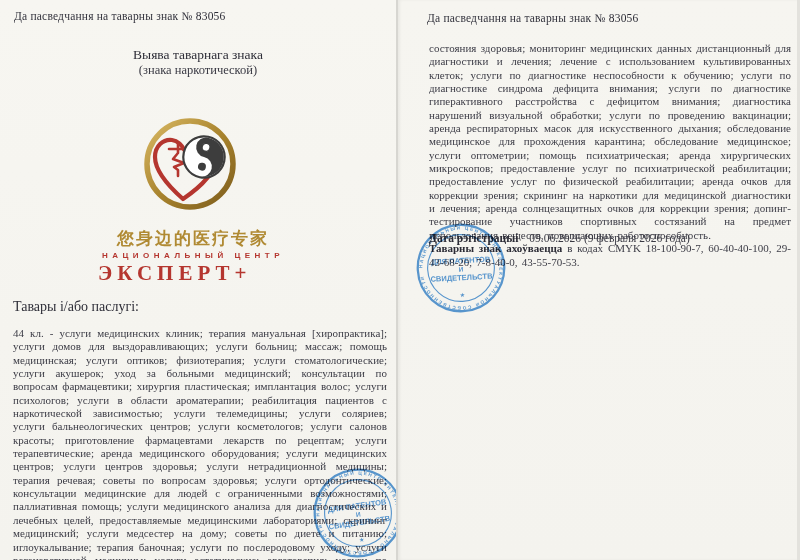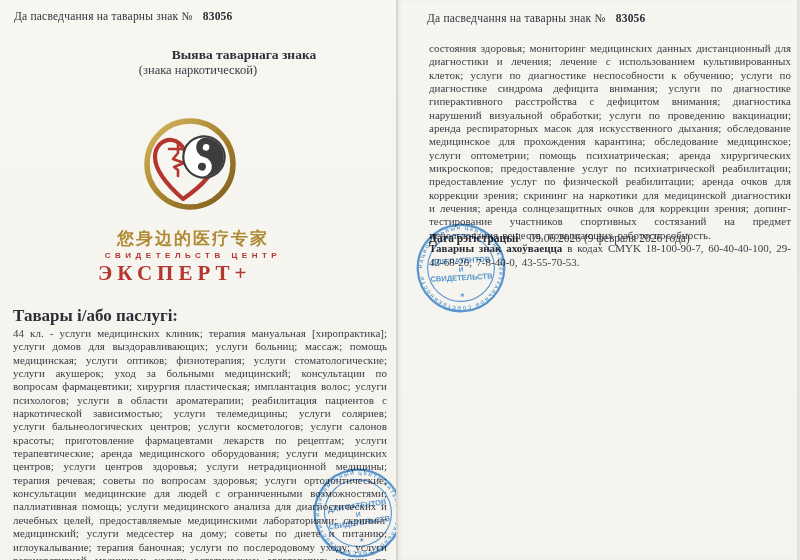--- a/index.html
+++ b/index.html
@@ -9,38 +9,38 @@
     font-family:"Liberation Serif", serif;
     color:#3a3a44;
   }
   .page{position:absolute;top:0;height:560px;overflow:hidden;}
   .page-left{left:0;width:396px;background:linear-gradient(180deg,#f7f6f1 0%,#f5f4ef 60%,#f4f3ee 100%);}
   .page-right{left:398px;width:402px;background:linear-gradient(180deg,#f6f5f0 0%,#f4f3ee 100%);box-shadow:inset 2px 0 3px rgba(0,0,0,0.05);}
   .divider{position:absolute;left:396px;top:0;width:2px;height:560px;background:#d7d6d1;}
   .edge-right{position:absolute;right:0;top:0;width:3px;height:560px;background:#e3e2dd;}
 
   .doc-header{position:absolute;font-size:11.5px;letter-spacing:.2px;color:#33333d;white-space:nowrap;}
-  .doc-header b{font-weight:bold;color:#2b2b35;margin-left:7px;}
+  .doc-header b{font-weight:normal;color:#2b2b35;}
   .hdr-left{left:14px;top:10px;}
   .hdr-right{left:29px;top:12px;}
 
-  .tm-title{position:absolute;left:0;top:47px;width:100%;text-align:center;font-weight:bold;font-size:13.5px;color:#2e2e38;margin-left:46px;}
+  .tm-title{position:absolute;left:0;top:47px;width:100%;text-align:center;font-weight:normal;font-size:13.5px;color:#2e2e38;}
   .tm-subtitle{position:absolute;left:0;top:63px;width:100%;text-align:center;font-size:12.5px;color:#3a3a44;}
 
   .logo-svg{position:absolute;left:142px;top:116px;}
   .logo-cn{position:absolute;left:98px;top:227px;width:190px;text-align:center;
     font-family:"DejaVu Sans",sans-serif;font-weight:bold;font-size:17px;color:#b08a33;
     letter-spacing:2px;white-space:nowrap;}
   .logo-medcenter{position:absolute;left:98px;top:251px;width:190px;text-align:center;
     font-family:"Liberation Sans",sans-serif;font-weight:bold;font-size:8px;color:#b5362f;
     letter-spacing:4.5px;white-space:nowrap;}
   .logo-brand{position:absolute;left:98px;top:261px;width:190px;text-align:left;
     font-weight:bold;font-size:21px;color:#b5362f;letter-spacing:5px;white-space:nowrap;}
 
-  .services-heading{position:absolute;left:13px;top:306px;font-weight:bold;font-size:17px;color:#2e2e38;}
+  .services-heading{position:absolute;left:13px;top:299px;font-weight:normal;font-size:14px;color:#2e2e38;}
   .services-text{position:absolute;left:13px;top:327px;width:374px;
     font-size:11px;line-height:13.35px;text-align:justify;color:#3c3c46;word-spacing:1.5px;}
 
   .body-right{position:absolute;left:31px;top:42px;width:362px;
     font-size:11px;line-height:13.35px;text-align:justify;color:#3c3c46;word-spacing:1.5px;}
   .body-right p{margin:0;}
   .cmyk-line b{color:#2b2b35;}
 
   .date-line{position:absolute;left:31px;top:232px;font-size:11.5px;color:#3a3a44;white-space:nowrap;}
   .date-line b{color:#2b2b35;margin-right:8px;}
@@ -82,21 +82,21 @@
     </g>
     <g transform="translate(62,41) rotate(12) scale(0.44)">
       <circle cx="0" cy="0" r="47" fill="#ffffff" stroke="#3d3d3d" stroke-width="5"></circle>
       <path d="M0,45 A45,45 0 0,0 0,-45 A22.5,22.5 0 0,0 0,0 A22.5,22.5 0 0,1 0,45 Z" fill="#3d3d3d"></path>
       <circle cx="0" cy="-22.5" r="9" fill="#ffffff" stroke="#3d3d3d" stroke-width="3"></circle>
       <circle cx="0" cy="22.5" r="9" fill="#3d3d3d"></circle>
     </g>
   </svg>
 
   <div class="logo-cn">您身边的医疗专家</div>
-  <div class="logo-medcenter">СВИДЕТЕЛЬСТВ ЦЕНТР</div>
+  <div class="logo-medcenter">НАЦИОНАЛЬНЫЙ ЦЕНТР</div>
   <div class="logo-brand">ЭКСПЕРТ+</div>
 
   <div class="services-heading">Тавары і/або паслугі:</div>
   <div class="services-text">44 кл. - услуги медицинских клиник; терапия мануальная [хиропрактика]; услуги домов для выздоравливающих; услуги больниц; массаж; помощь медицинская; услуги оптиков; физиотерапия; услуги стоматологические; услуги акушерок; уход за больными медицинский; консультации по вопросам фармацевтики; хирургия пластическая; имплантация волос; услуги психологов; услуги в области ароматерапии; реабилитация пациентов с наркотической зависимостью; услуги телемедицины; услуги соляриев; услуги бальнеологических центров; услуги косметологов; услуги салонов красоты; приготовление фармацевтами лекарств по рецептам; услуги терапевтические; аренда медицинского оборудования; услуги медицинских центров; услуги центров здоровья; услуги нетрадиционной медицины; терапия речевая; советы по вопросам здоровья; услуги ортодонтические; консультации медицинские для людей с ограниченными возможностями; паллиативная помощь; услуги медицинского анализа для диагностических и лечебных целей, предоставляемые медицинскими лабораториями; скрининг медицинский; услуги медсестер на дому; советы по диете и питанию; иглоукалывание; терапия баночная; услуги по послеродовому уходу; услуги регенеративной медицины; услуги эстетические; эрготерапия; услуги по оценке</div>
 
   <svg class="stamp stamp-left" width="94" height="94" viewBox="0 0 100 100">
     <circle cx="50" cy="50" r="46" fill="none" stroke="#4e94d8" stroke-width="2.4"></circle>
     <circle cx="50" cy="50" r="35.5" fill="none" stroke="#4e94d8" stroke-width="1.2"></circle>
     <path id="ringL" d="M 9,50 A 41,41 0 1,1 91,50 A 41,41 0 1,1 9,50" fill="none"></path>
     <text class="ring-text"><textPath href="#ringL" startOffset="2" textLength="250">НАЦИОНАЛЬНЫЙ ЦЕНТР ИНТЕЛЛЕКТУАЛЬНОЙ СОБСТВЕННОСТИ</textPath></text>

